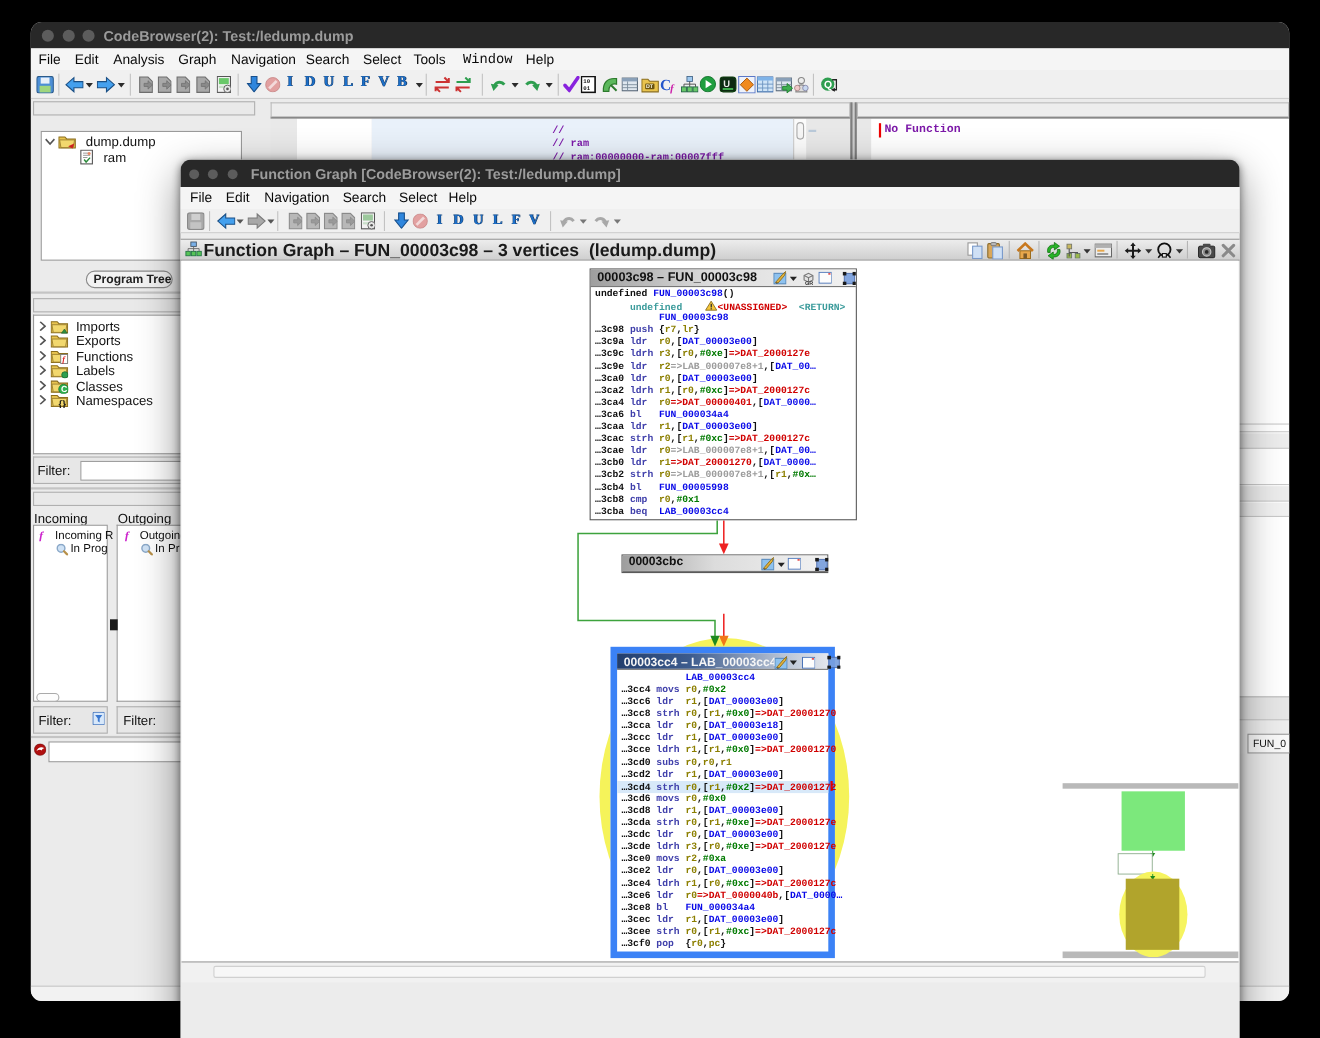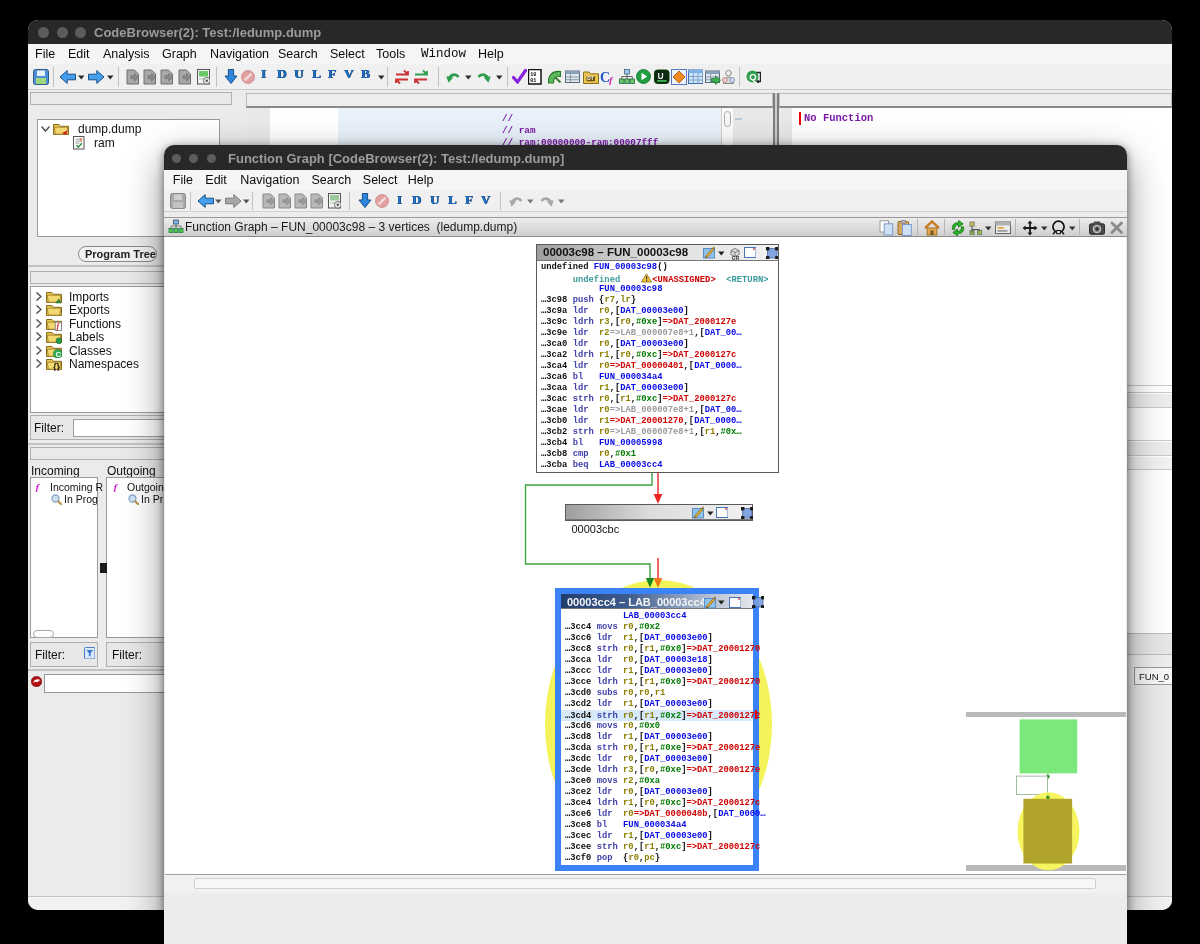--- a/index.html
+++ b/index.html
@@ -409,21 +409,21 @@
       <path d="M0 0.5 L6.5 0.5 L3.25 4.5 Z" fill="#777"></path>
     </svg>
     <div style="position:absolute;left:0px;top:71.5px;width:963px;height:20px;background:linear-gradient(#ededed,#cfcfcf);border-top:1px solid #9a9a9a;border-bottom:1px solid #8a8a8a"></div>
     <svg style="position:absolute;left:4px;top:74px;" width="16" height="15" viewBox="0 0 16 15">
       <rect x="5.5" y="1" width="5" height="4" fill="#7ab0e8" stroke="#445566" stroke-width="0.8"></rect>
       <rect x="1" y="9.5" width="4" height="4" fill="#57c457" stroke="#227744" stroke-width="0.8"></rect>
       <rect x="6" y="9.5" width="4" height="4" fill="#57c457" stroke="#227744" stroke-width="0.8"></rect>
       <rect x="11" y="9.5" width="4" height="4" fill="#57c457" stroke="#227744" stroke-width="0.8"></rect>
       <path d="M8 5 v2 M3 9.5 v-2.5 h10 v2.5 M8 7 v2.5" stroke="#666" stroke-width="0.8" fill="none"></path>
     </svg>
-    <div style="position:absolute;left:21px;top:74.5px;white-space:pre;font-size:12px;font-weight:normal;color:#1a1a1a">Function Graph – FUN_00003c98 – 3 vertices  (ledump.dump)</div>
+    <div style="position:absolute;left:21px;top:74.5px;white-space:pre;font-size:16px;font-weight:bold;color:#1a1a1a">Function Graph – FUN_00003c98 – 3 vertices  (ledump.dump)</div>
     <svg style="position:absolute;left:715px;top:74.5px;" width="15" height="16" viewBox="0 0 15 16">
       <rect x="1" y="0.8" width="8.5" height="11.2" fill="#fff" stroke="#999" stroke-width="1"></rect>
       <rect x="5.2" y="3.8" width="8.5" height="11.2" fill="#cfe0f5" stroke="#7a9aca" stroke-width="1"></rect>
     </svg>
     <svg style="position:absolute;left:733px;top:74.5px;" width="15" height="16" viewBox="0 0 15 16">
       <rect x="1" y="1.5" width="10.5" height="13" rx="1" fill="#d9a75a" stroke="#8a6a2a" stroke-width="1"></rect>
       <rect x="3.8" y="0.5" width="5" height="2.8" rx="1" fill="#b8b8b8" stroke="#777" stroke-width="0.8"></rect>
       <rect x="5.5" y="4.5" width="8.8" height="11" fill="#cfe0f5" stroke="#7a9aca" stroke-width="1"></rect>
     </svg>
     <div style="position:absolute;left:753px;top:73.5px;width:1px;height:16px;background:#b5b5b5"></div>
@@ -536,21 +536,21 @@
           <div class="ln">…3cae <span class="m">ldr</span>  <span class="r">r0</span><span class="y">=&gt;LAB_000007e8+1</span>,[<span class="b">DAT_00…</span></div>
           <div class="ln">…3cb0 <span class="m">ldr</span>  <span class="r">r1</span><span class="e">=&gt;DAT_20001270</span>,[<span class="b">DAT_0000…</span></div>
           <div class="ln">…3cb2 <span class="m">strh</span> <span class="r">r0</span><span class="y">=&gt;LAB_000007e8+1</span>,[<span class="r">r1</span>,<span class="g">#0x…</span></div>
           <div class="ln">…3cb4 <span class="m">bl</span>   <span class="b">FUN_00005998</span></div>
           <div class="ln">…3cb8 <span class="m">cmp</span>  <span class="r">r0</span>,<span class="g">#0x1</span></div>
           <div class="ln">…3cba <span class="m">beq</span>  <span class="b">LAB_00003cc4</span></div>
         </div>
       </div>
       <div style="position:absolute;left:399.5px;top:267px;width:188px;border:1px solid #5a5a5a;background:#fff">
         <div style="position:relative;height:15px;background:linear-gradient(90deg,#9e9e9e,#dcdcdc 45%,#f2f2f2);border-bottom:1px solid #777">
-          <div style="position:absolute;left:6px;top:18px;white-space:pre;font-size:11px;font-weight:normal;color:#111">00003cbc</div>
+          <div style="position:absolute;left:6px;top:0;white-space:pre;font-size:11px;font-weight:bold;color:#111">00003cbc</div>
           <svg style="position:absolute;left:126.5px;top:1.5px;" width="12" height="13" viewBox="0 0 12 13">
             <rect x="0.5" y="2.5" width="11" height="9.5" fill="#8ec2ef" stroke="#5a8cbe" stroke-width="1"></rect>
             <path d="M2 10.8 L8.4 3.4 L11.2 0.8 L10.2 4.4 L4.4 11.2 Z" fill="#e2b23c" stroke="#8a6a1a" stroke-width="0.8"></path>
             <path d="M2 10.8 L4.4 11.2 L2.8 12 Z" fill="#444"></path>
           </svg>
           <svg style="position:absolute;left:141px;top:6.0px;" width="7" height="5" viewBox="0 0 7 5">
             <path d="M0 0.5 L6.5 0.5 L3.25 4.5 Z" fill="#222"></path>
           </svg>
           <svg style="position:absolute;left:150.5px;top:2.5px;" width="12" height="11" viewBox="0 0 12 11">
             <rect x="0.5" y="0.5" width="11.5" height="10" fill="#fdfdfd" stroke="#4a74b8" stroke-width="1"></rect>

